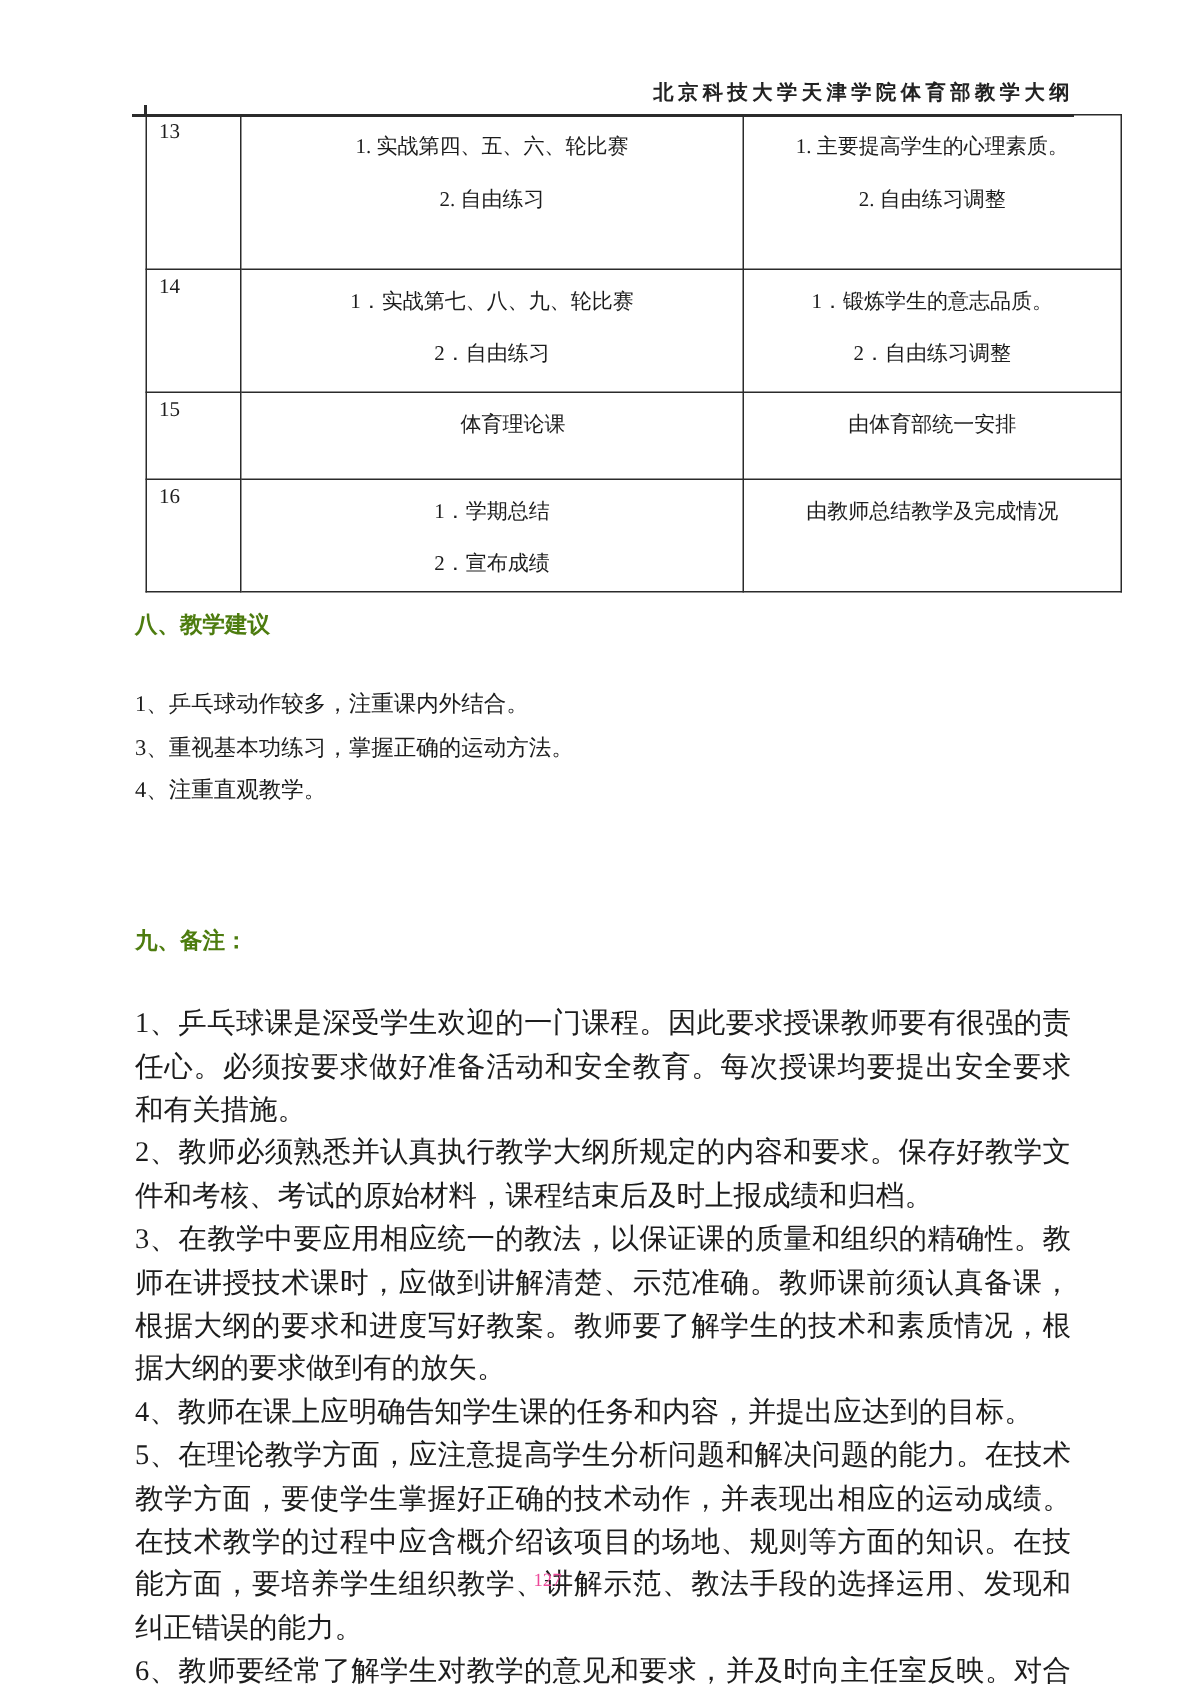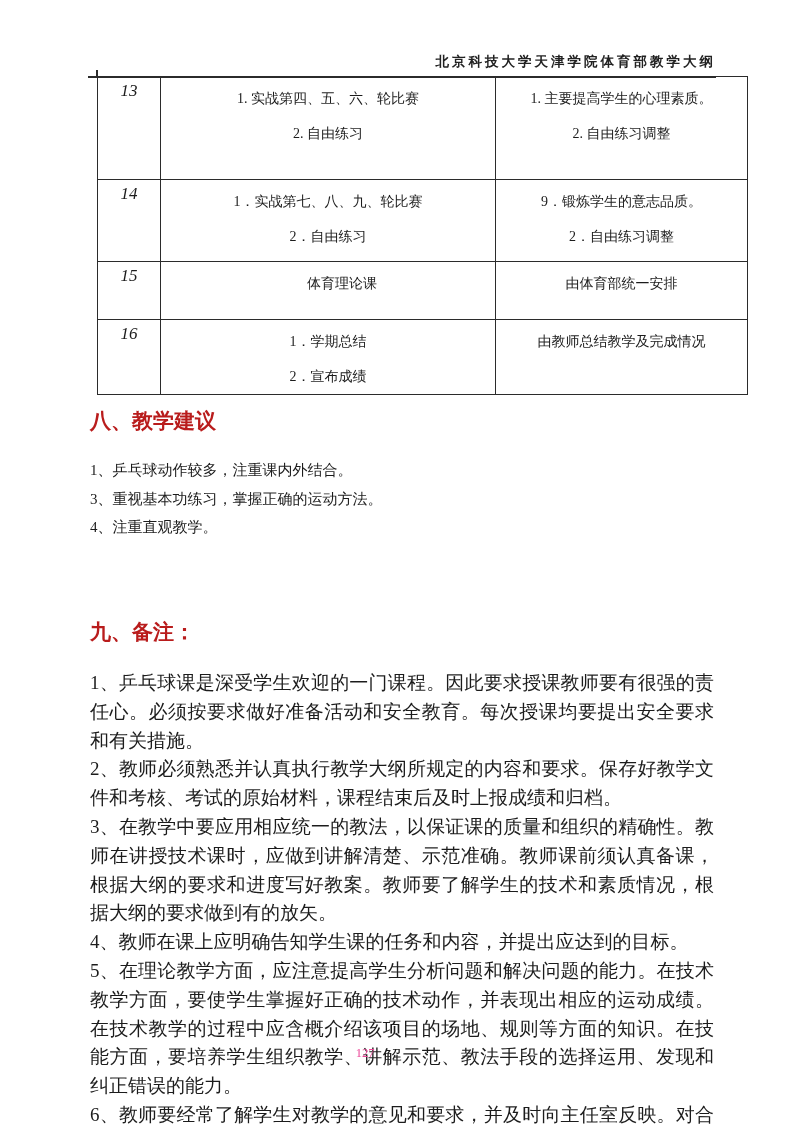--- a/index.html
+++ b/index.html
@@ -57,45 +57,43 @@
     table-layout: fixed;
     font-size: 14px;
   }
   table.schedule td {
     border: 1.5px solid #2b2b2b;
     padding: 4px 8px 0 8px;
     vertical-align: top;
   }
   td.col-num {
     width: 46px;
-    text-align: center;
     vertical-align: middle;
-    font-size: 17px;
+    font-size: 14px;
     padding: 0;
-    font-style: italic;
   }
   td.col-content { width: 318px; }
   td.col-notes   { width: 235px; }
   .cell-line {
     line-height: 35px;
     white-space: pre-wrap;
     text-align: center;
   }
   tr.row-13 td { height: 98px; }
   tr.row-14 td { height: 77px; }
   tr.row-15 td { height: 53px; }
   tr.row-16 td { height: 68px; }
 
   
   .section-heading {
     position: absolute;
     left: 90px;
-    font-size: 21px;
+    font-size: 15px;
     font-weight: bold;
-    color: #b91c1c;
+    color: #4d7c0f;
   }
   #sec8-heading { top: 407px; }
   #sec9-heading { top: 618px; }
 
   .list-block {
     position: absolute;
     left: 90px;
     top: 456px;
     width: 624px;
     font-size: 15px;
@@ -149,21 +147,21 @@
           <div class="cell-line">2. 自由练习调整</div>
         </td>
       </tr>
       <tr class="row-14">
         <td class="col-num">14</td>
         <td class="col-content">
           <div class="cell-line">1．实战第七、八、九、轮比赛</div>
           <div class="cell-line">2．自由练习</div>
         </td>
         <td class="col-notes">
-          <div class="cell-line">9．锻炼学生的意志品质。</div>
+          <div class="cell-line">1．锻炼学生的意志品质。</div>
           <div class="cell-line">2．自由练习调整</div>
         </td>
       </tr>
       <tr class="row-15">
         <td class="col-num">15</td>
         <td class="col-content">
           <div class="cell-line">　　体育理论课</div>
         </td>
         <td class="col-notes">
           <div class="cell-line">由体育部统一安排</div>

